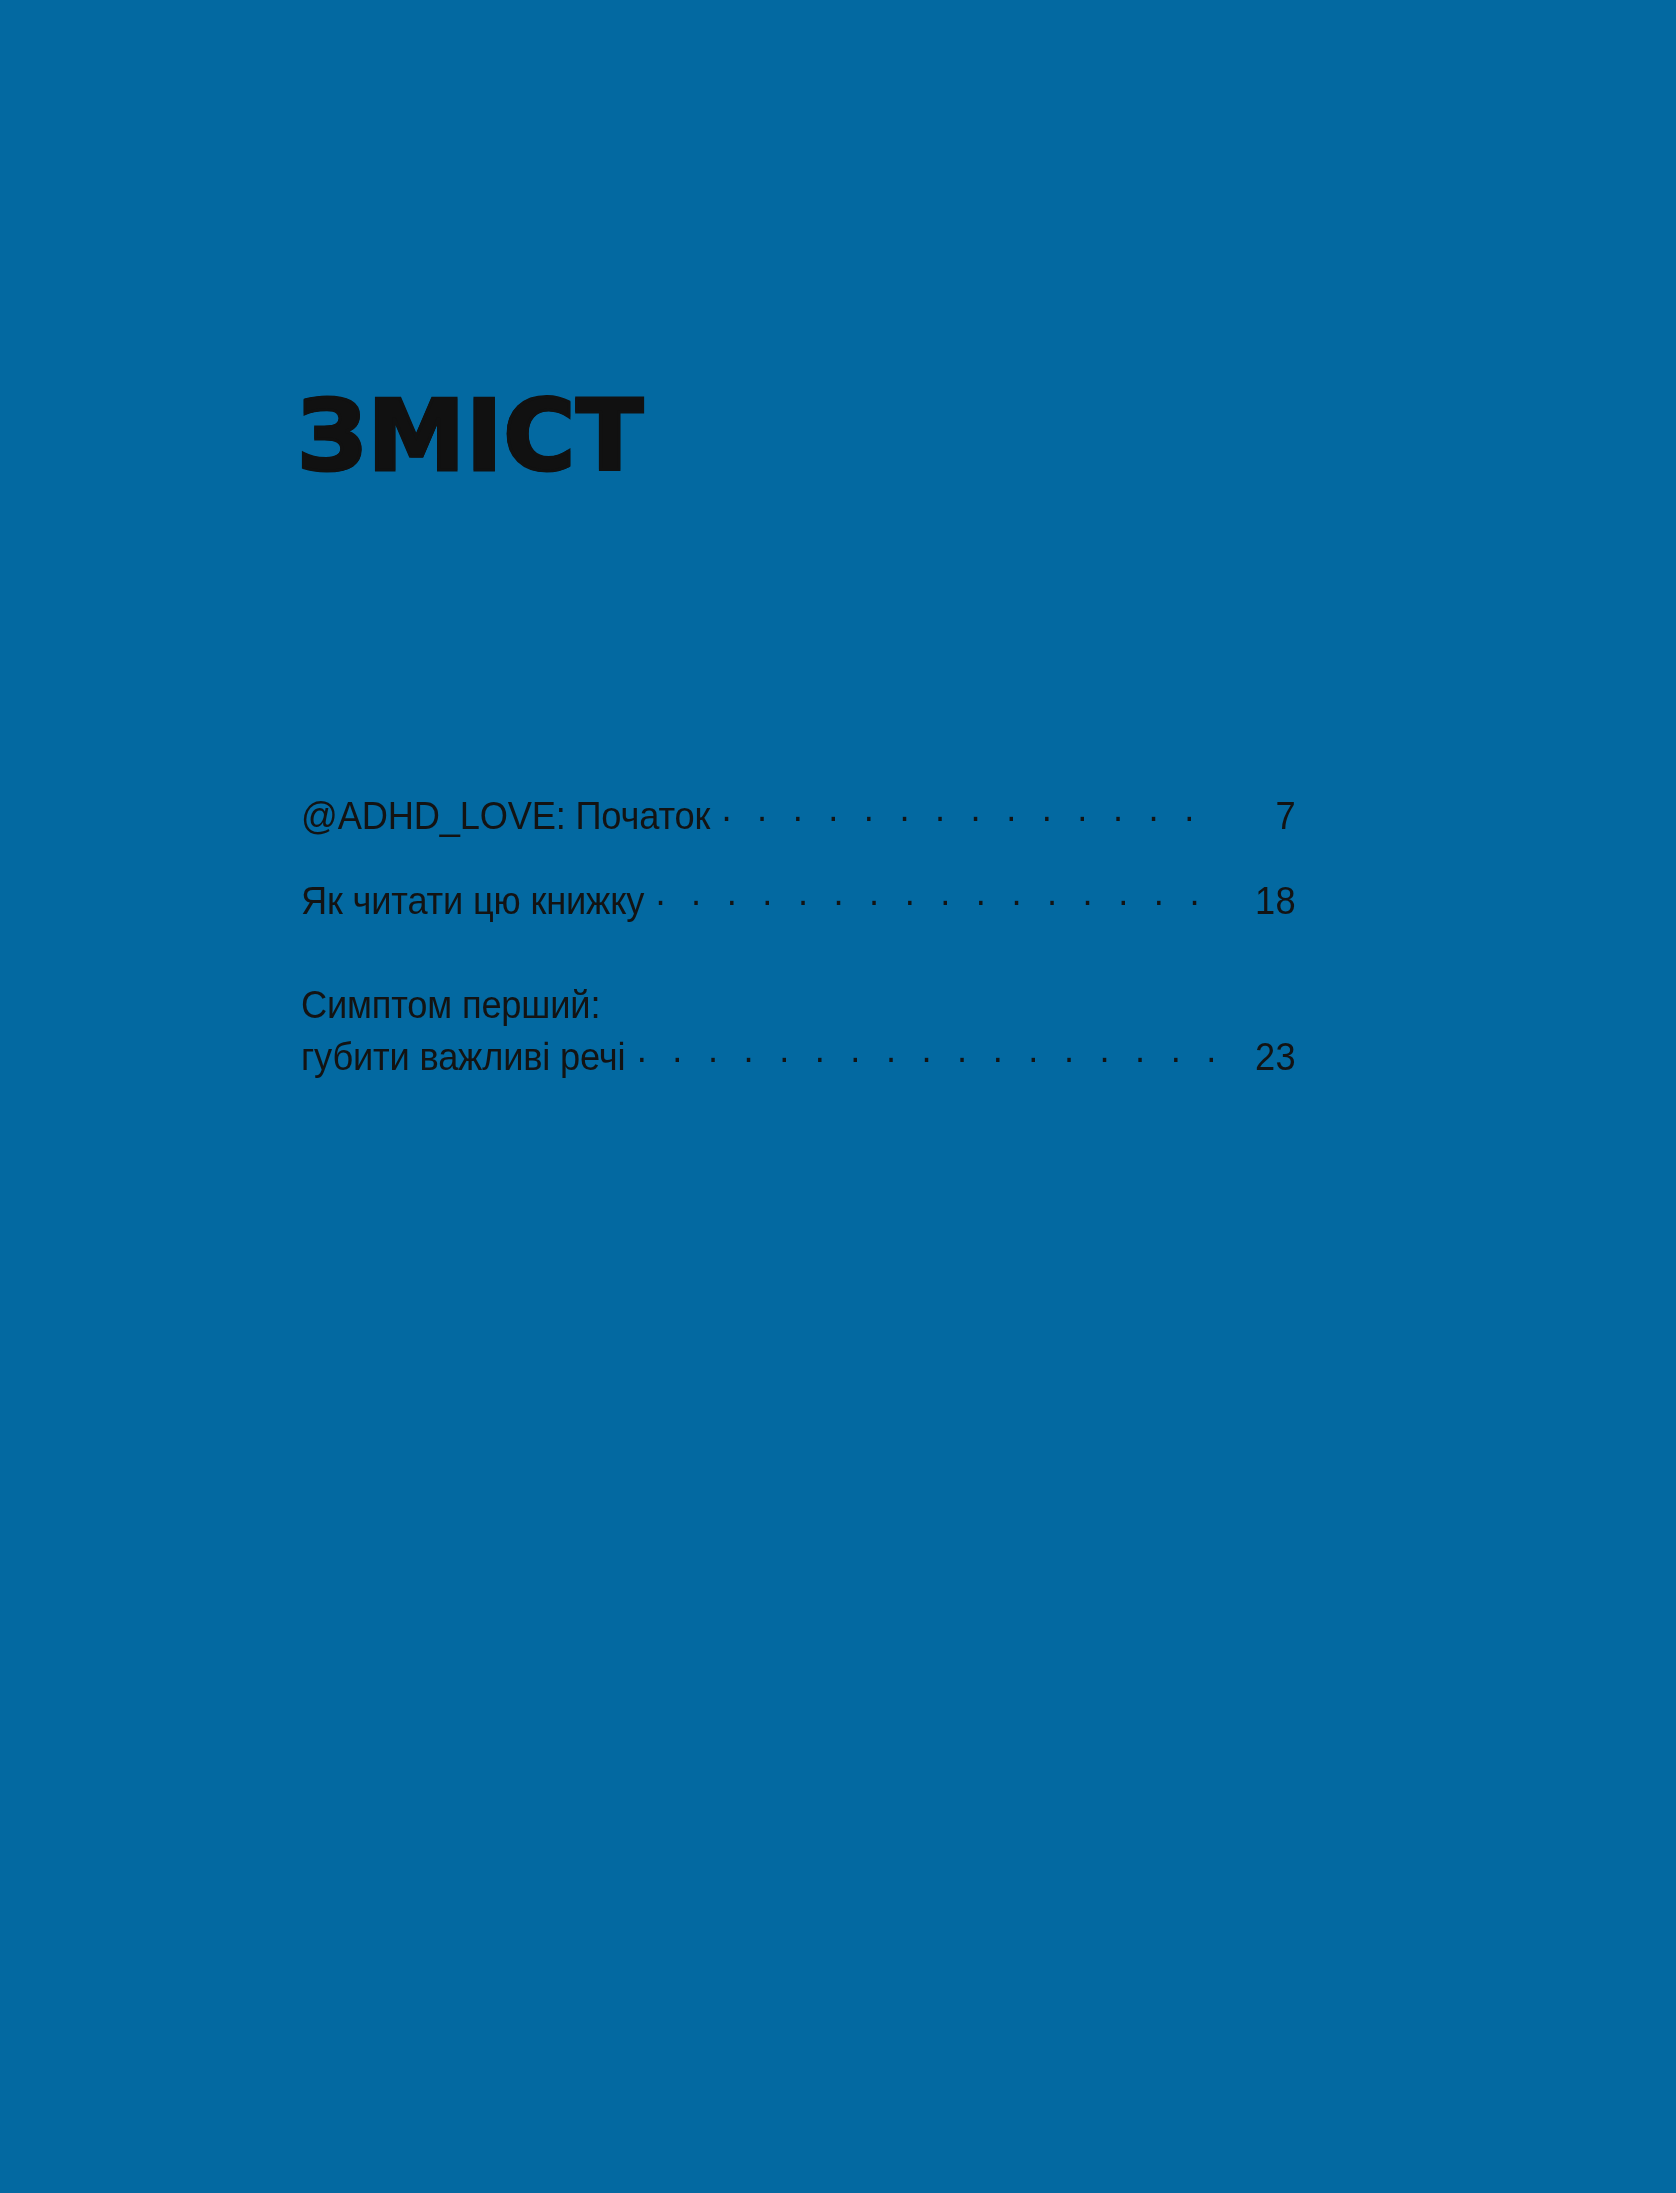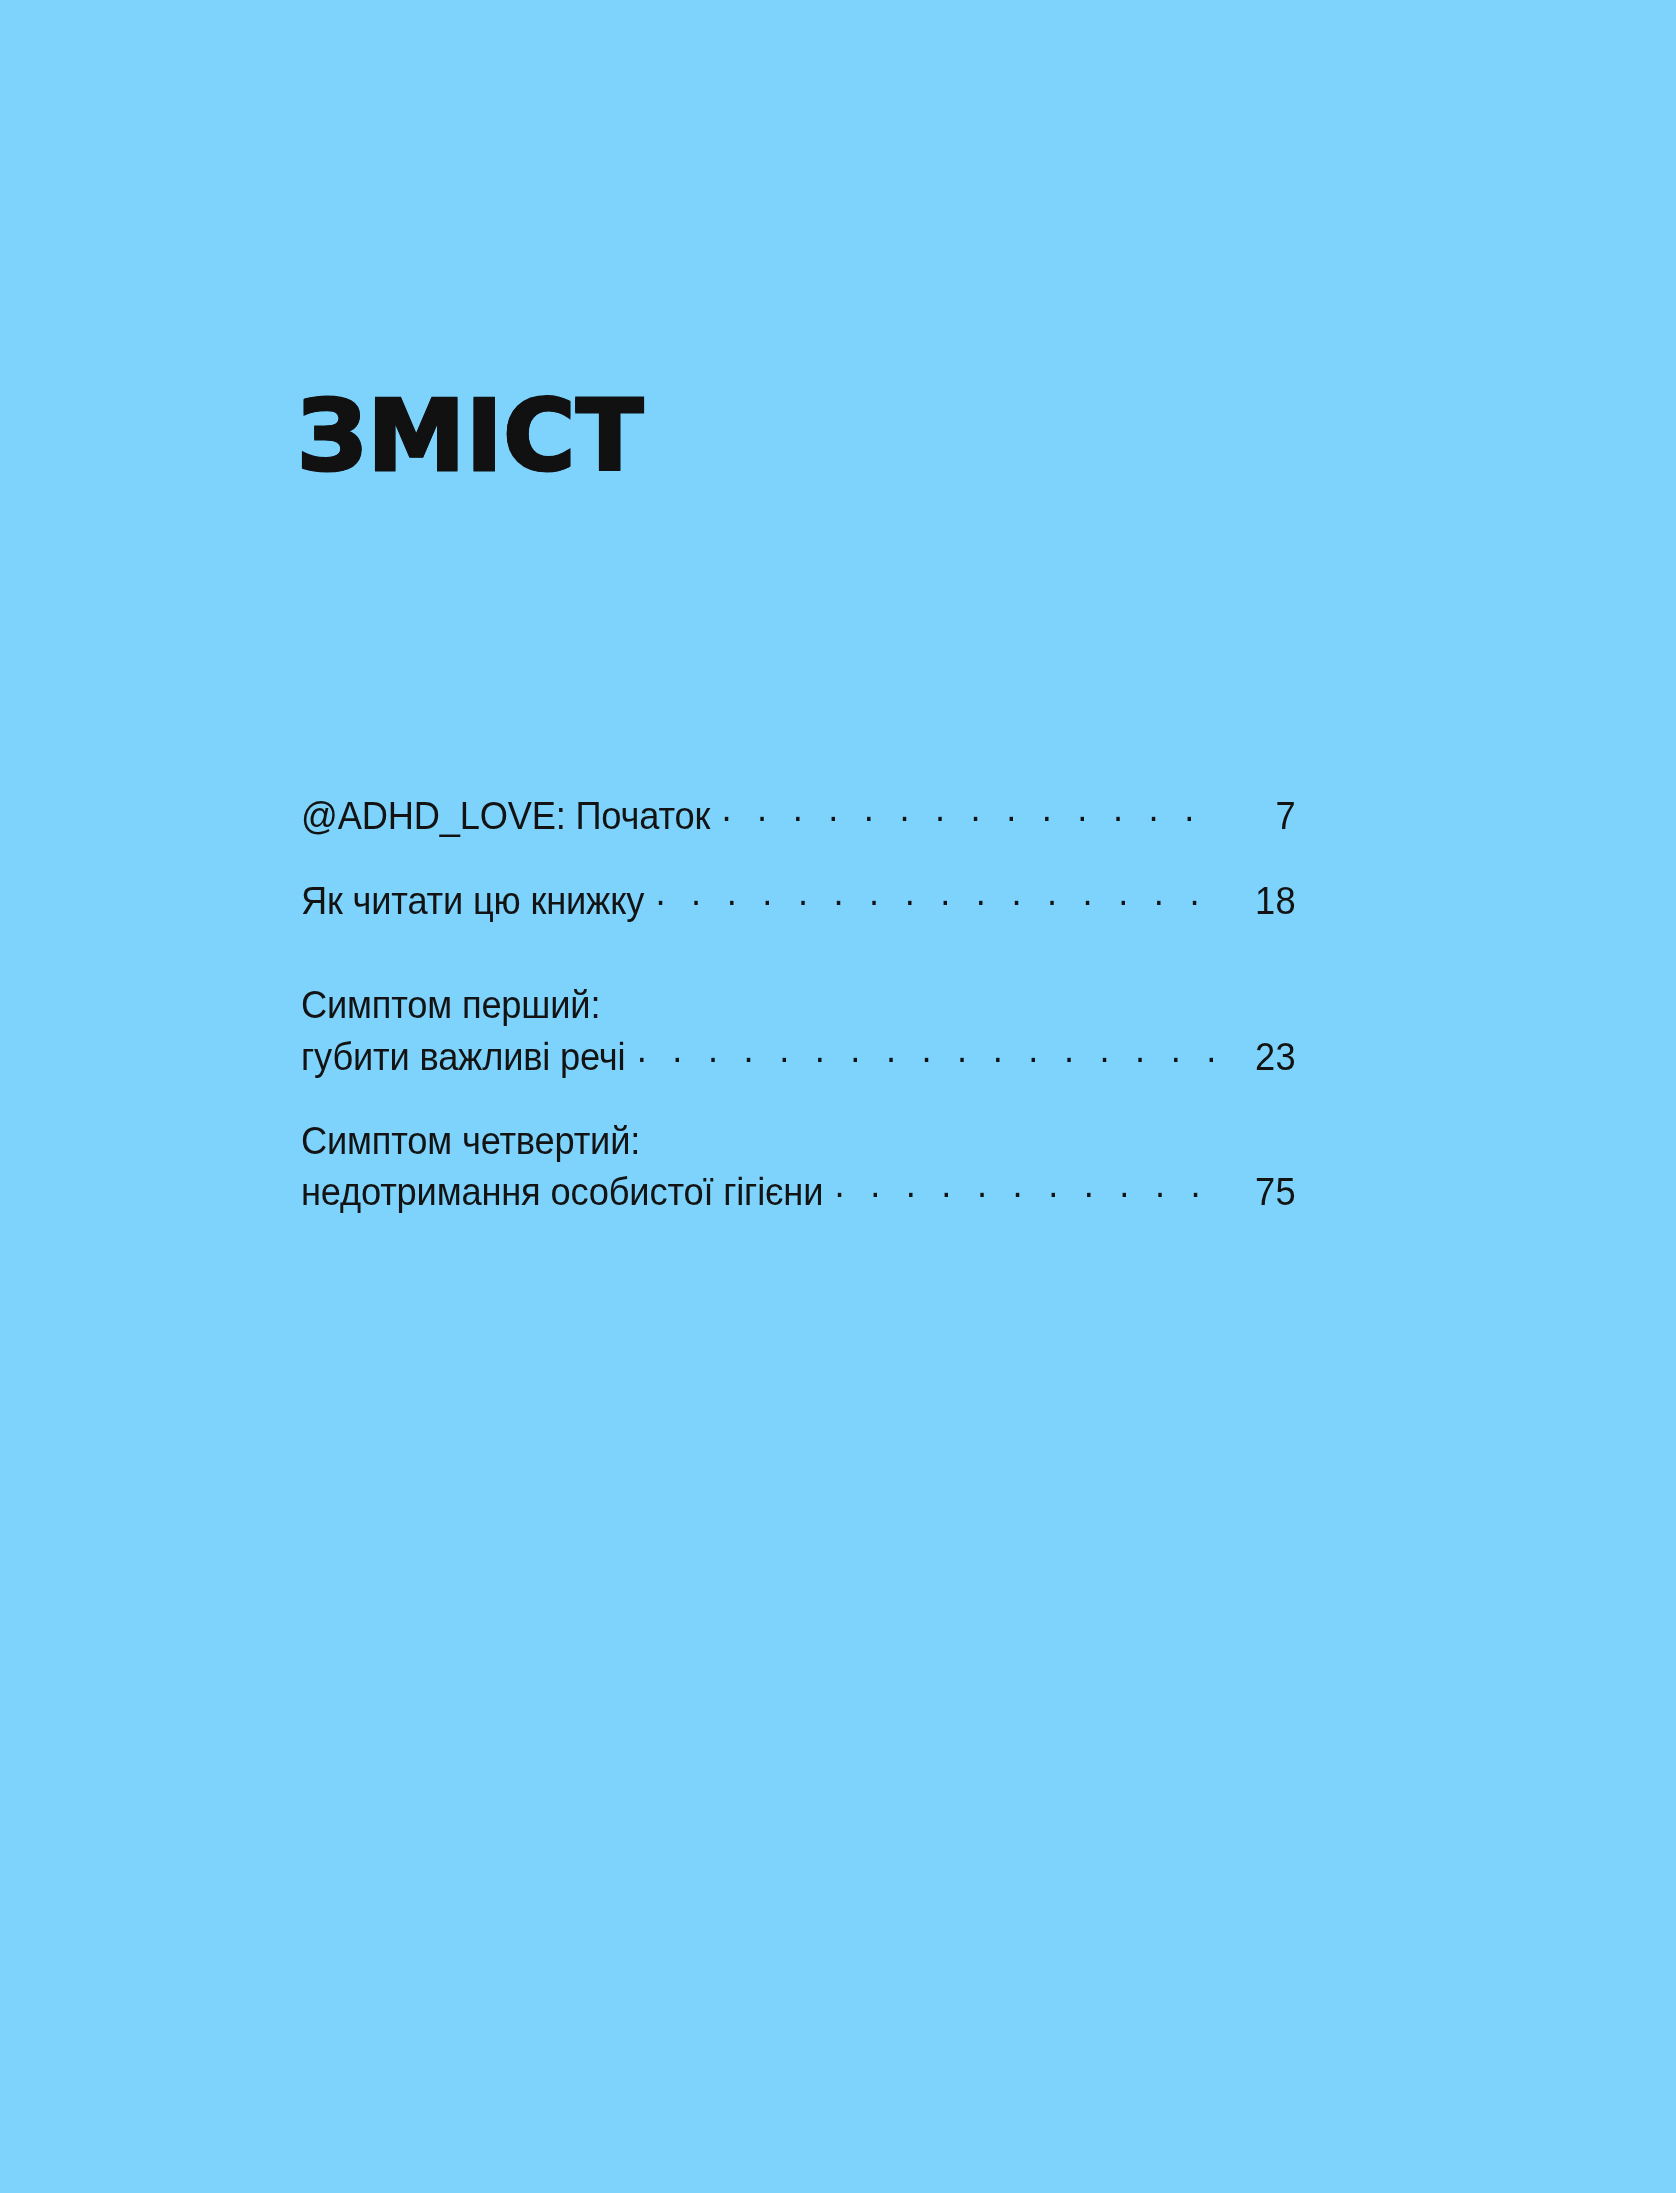--- a/index.html
+++ b/index.html
@@ -14,21 +14,21 @@
     position: relative;
     overflow: hidden;
     font-family: "Liberation Sans", "DejaVu Sans", sans-serif;
     color: #121212;
     -webkit-font-smoothing: antialiased;
   }
 
   .page {
     position: absolute;
     inset: 0;
-    background: #7dd3fc;
+    background: #0369a1;
   }
 
   
   .toc-title {
     position: absolute;
     left: 297px;
     top: 321px;
     font-family: "DejaVu Sans", "Liberation Sans", sans-serif;
     font-weight: 700;
     font-size: 98px;
@@ -156,26 +156,18 @@
         <div class="entry-heading">Симптом перший:</div>
         <div class="entry-line">
           <span class="entry-label">губити важливі речі</span>
           <span class="leader"></span>
           <span class="page-num">23</span>
         </div>
       </div>
 
 
 
-      <div class="toc-entry">
-        <div class="entry-heading">Симптом четвертий:</div>
-        <div class="entry-line">
-          <span class="entry-label">недотримання особистої гігієни</span>
-          <span class="leader"></span>
-          <span class="page-num">75</span>
-        </div>
-      </div>
 
     </div>
 
   </div>
 </div>
 
 
 </body></html>

